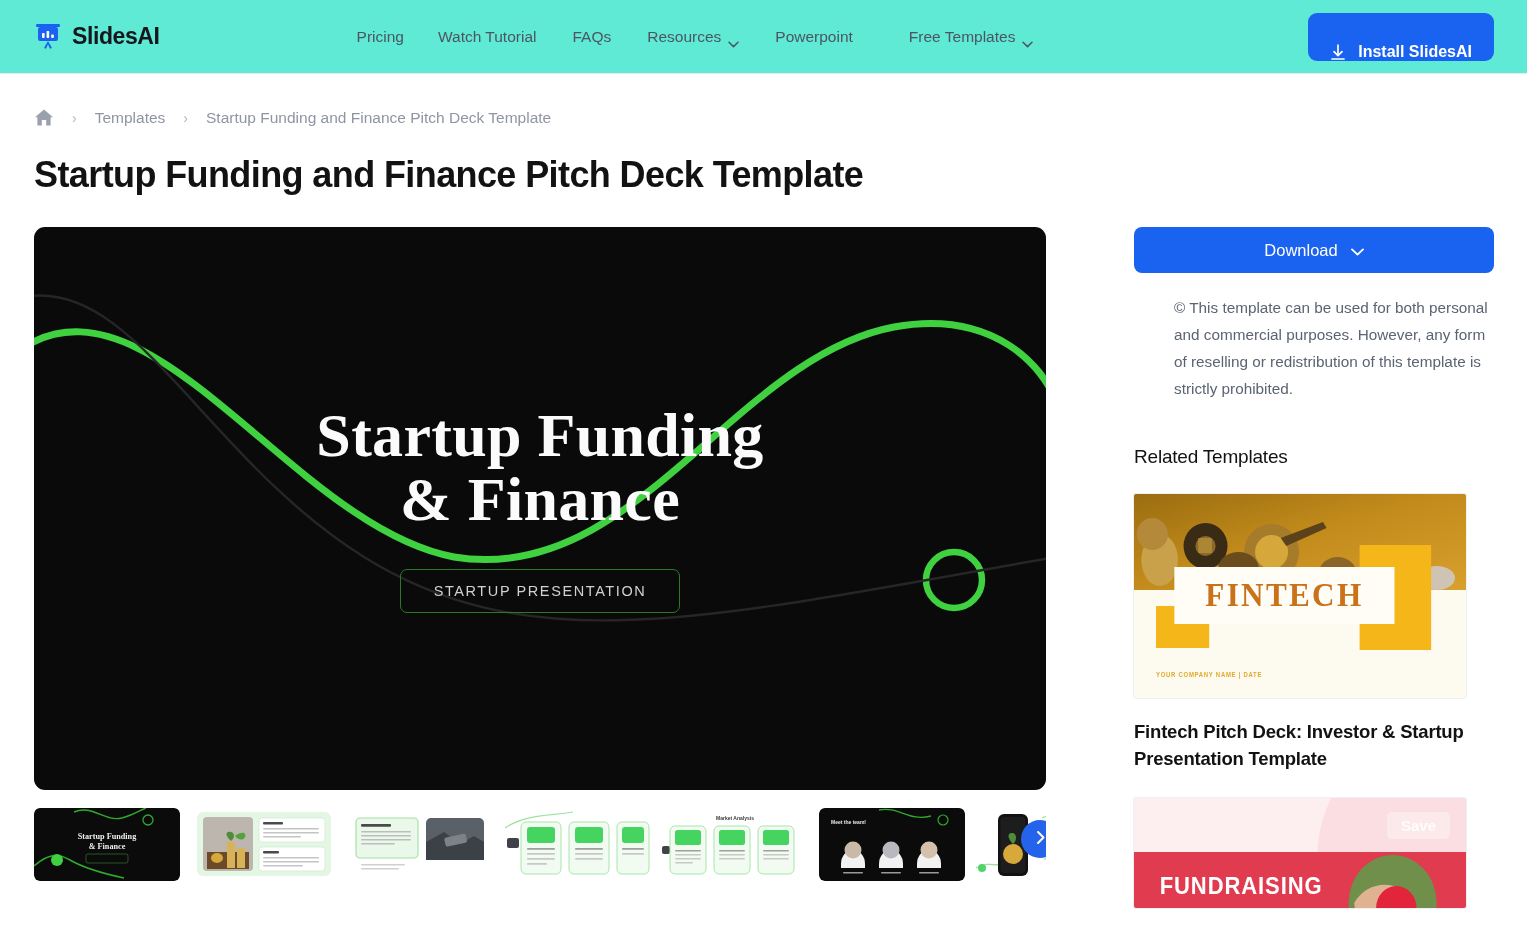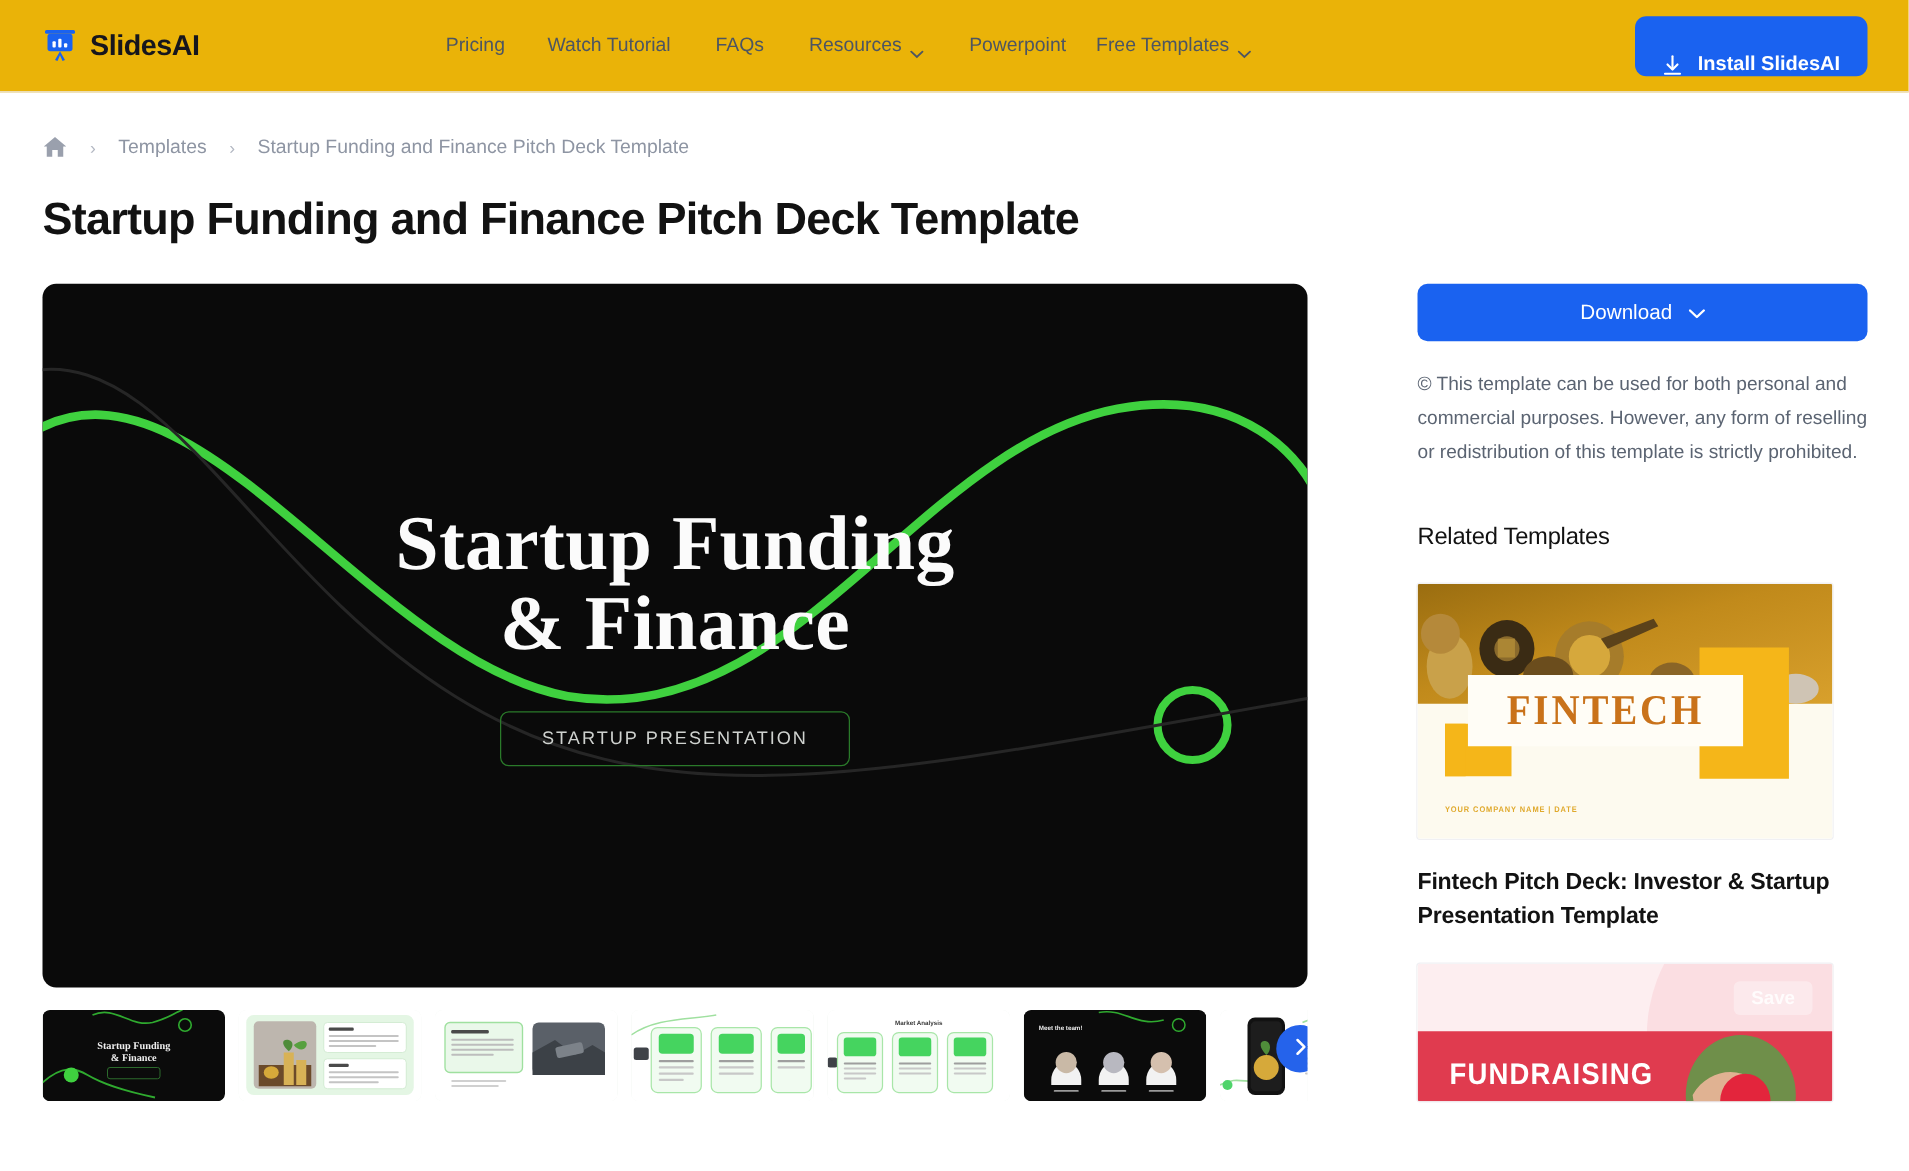--- a/index.html
+++ b/index.html
@@ -10,42 +10,42 @@
     overflow: hidden;
     color: #1a1a1a;
   }
 
   
   .header {
     height: 74px; width: 100%;
     display: flex; align-items: center;
     padding: 0 33px;
     border-bottom: 1px solid #ececf0;
-    background: #eab308;
+    background: #5eead4;
     position: relative;
   }
   .brand { display: flex; align-items: center; gap: 9px; }
   .brand-mark { width: 30px; height: 30px; display: block; }
   .brand-name {
     font-size: 23px; font-weight: bold; letter-spacing: -0.4px; color: #16161d;
   }
   .nav {
     display: flex; align-items: center; gap: 0;
     margin-left: 197px;
   }
   .nav-item {
     display: flex; align-items: center; gap: 7px;
     font-size: 15.5px; color: #4d5562;
     padding: 0 33px 0 0; cursor: pointer; white-space: nowrap;
   }
   .nav-item:nth-child(1) { padding-right: 34px; }
   .nav-item:nth-child(2) { padding-right: 36px; }
   .nav-item:nth-child(3) { padding-right: 36px; }
   .nav-item:nth-child(4) { padding-right: 36px; }
-  .nav-item:nth-child(5) { padding-right: 24px; justify-content: flex-end; }
+  .nav-item:nth-child(5) { padding-right: 56px; justify-content: flex-end; }
   .chev {
     width: 11px; height: 7px; display: inline-block; position: relative; top: 1px;
   }
   .install-btn {
     position: absolute; right: 33px; top: 13px;
     height: 48px; padding: 0 22px;
     background: #1a62f0; color: #fff;
     border: none; border-radius: 9px;
     display: flex; align-items: flex-end; gap: 12px;
     font-size: 16px; font-weight: bold; cursor: pointer;
@@ -129,21 +129,21 @@
   
   .download-btn {
     width: 100%; height: 46px;
     background: #1a62f0; color: #fff;
     border: none; border-radius: 8px;
     font-size: 16.5px; font-weight: normal; cursor: pointer;
     display: flex; align-items: center; justify-content: center; gap: 13px;
     font-family: "Liberation Sans", sans-serif;
   }
   .copyright {
-    margin-top: 22px; font-size: 15.3px; line-height: 1.76; color: #5b6472;
+    margin-top: 22px; font-size: 15.3px; line-height: 1.76; color: #5b6472; margin-left: 40px;
   }
   .related-title {
     margin-top: 43px; font-size: 19px; font-weight: normal; color: #121212;
     letter-spacing: -0.2px;
   }
   .rel-card {
     margin-top: 26px; width: 332px; height: 204px;
     border-radius: 2px; overflow: hidden; position: relative;
     cursor: pointer; box-shadow: 0 0 0 1px #f0f0f3;
   }

